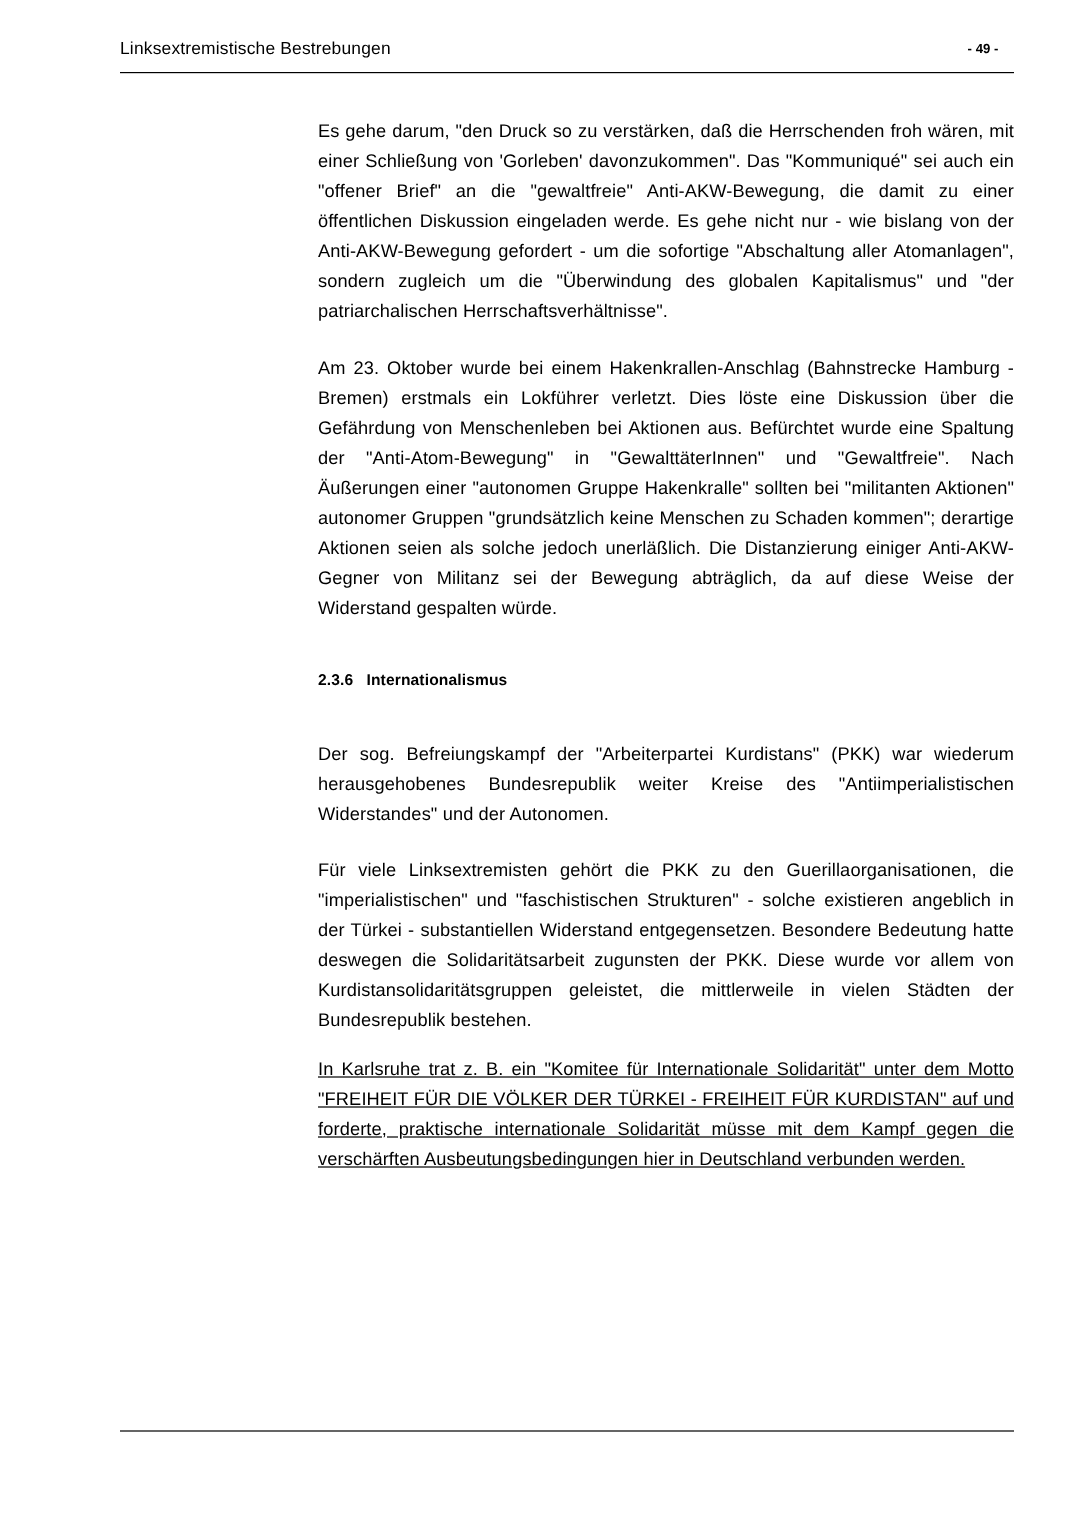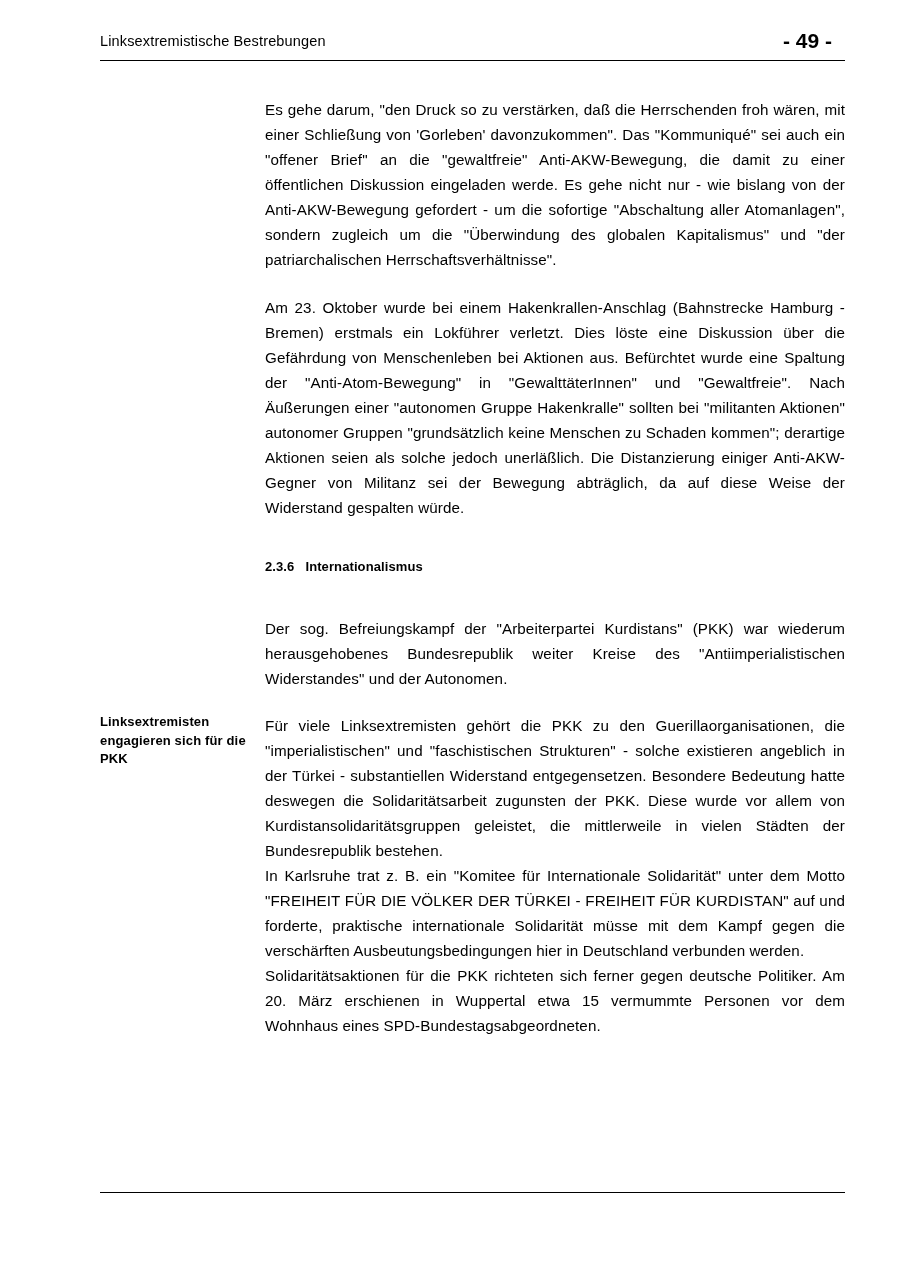--- a/index.html
+++ b/index.html
@@ -35,21 +35,21 @@
   .header-title {
     font-size: 14.5px;
     line-height: 20px;
     letter-spacing: 0.15px;
     white-space: nowrap;
   }
   .header-pageno {
     position: absolute;
     right: 13px;
     top: 0;
-    font-size: 21px;
+    font-size: 11px;
     line-height: 20px;
     font-weight: 700;
     white-space: nowrap;
   }
   .rule {
     position: absolute;
     left: 100px;
     width: 745px;
     height: 0;
     border-top: 1.6px solid #000000;
@@ -85,21 +85,21 @@
 
   p.para {
     margin: 0;
     font-size: 15.2px;
     line-height: 25px;
     text-align: justify;
     text-justify: inter-word;
     letter-spacing: 0.1px;
     hyphens: manual;
   }
-  p.para.tight { margin-top: 0; }
+  p.para.tight { margin-top: 16px; text-decoration: underline; }
 
   h2.section-heading {
     margin: 0;
     font-size: 13px;
     line-height: 22px;
     font-weight: 700;
     letter-spacing: 0.1px;
   }
   .heading-num { margin-right: 11px; }
 
@@ -150,35 +150,29 @@
 
     <div class="block">
       <div class="body-col">
         <p class="para">Der sog. Befreiungskampf der "Arbeiterpartei Kurdistans" (PKK) war wiederum herausgehobenes Bundesrepublik weiter Kreise des "Antiimperialistischen Widerstandes" und der Autonomen.</p>
       </div>
     </div>
 
     <div class="gap-block"></div>
 
     <div class="block">
-      <div class="marginalia">Linksextremisten engagieren sich für die PKK</div>
       <div class="body-col">
         <p class="para">Für viele Linksextremisten gehört die PKK zu den Guerillaorganisationen, die "imperialistischen" und "faschistischen Strukturen" - solche existieren angeblich in der Türkei - substantiellen Widerstand entgegensetzen. Besondere Bedeutung hatte deswegen die Solidaritätsarbeit zugunsten der PKK. Diese wurde vor allem von Kurdistansolidaritätsgruppen geleistet, die mittlerweile in vielen Städten der Bundesrepublik bestehen.</p>
       </div>
     </div>
 
     <div class="block">
       <div class="body-col">
         <p class="para tight">In Karlsruhe trat z. B. ein "Komitee für Internationale Solidarität" unter dem Motto "FREIHEIT FÜR DIE VÖLKER DER TÜRKEI - FREIHEIT FÜR KURDISTAN" auf und forderte, praktische internationale Solidarität müsse mit dem Kampf gegen die verschärften Ausbeutungsbedingungen hier in Deutschland verbunden werden.</p>
       </div>
     </div>
 
-    <div class="block">
-      <div class="body-col">
-        <p class="para tight">Solidaritätsaktionen für die PKK richteten sich ferner gegen deutsche Politiker. Am 20. März erschienen in Wuppertal etwa 15 vermummte Personen vor dem Wohnhaus eines SPD-Bundestagsabgeordneten.</p>
-      </div>
-    </div>
 
   </div>
 
   <div class="rule rule-bottom"></div>
 
 </div>
 
 </body></html>

